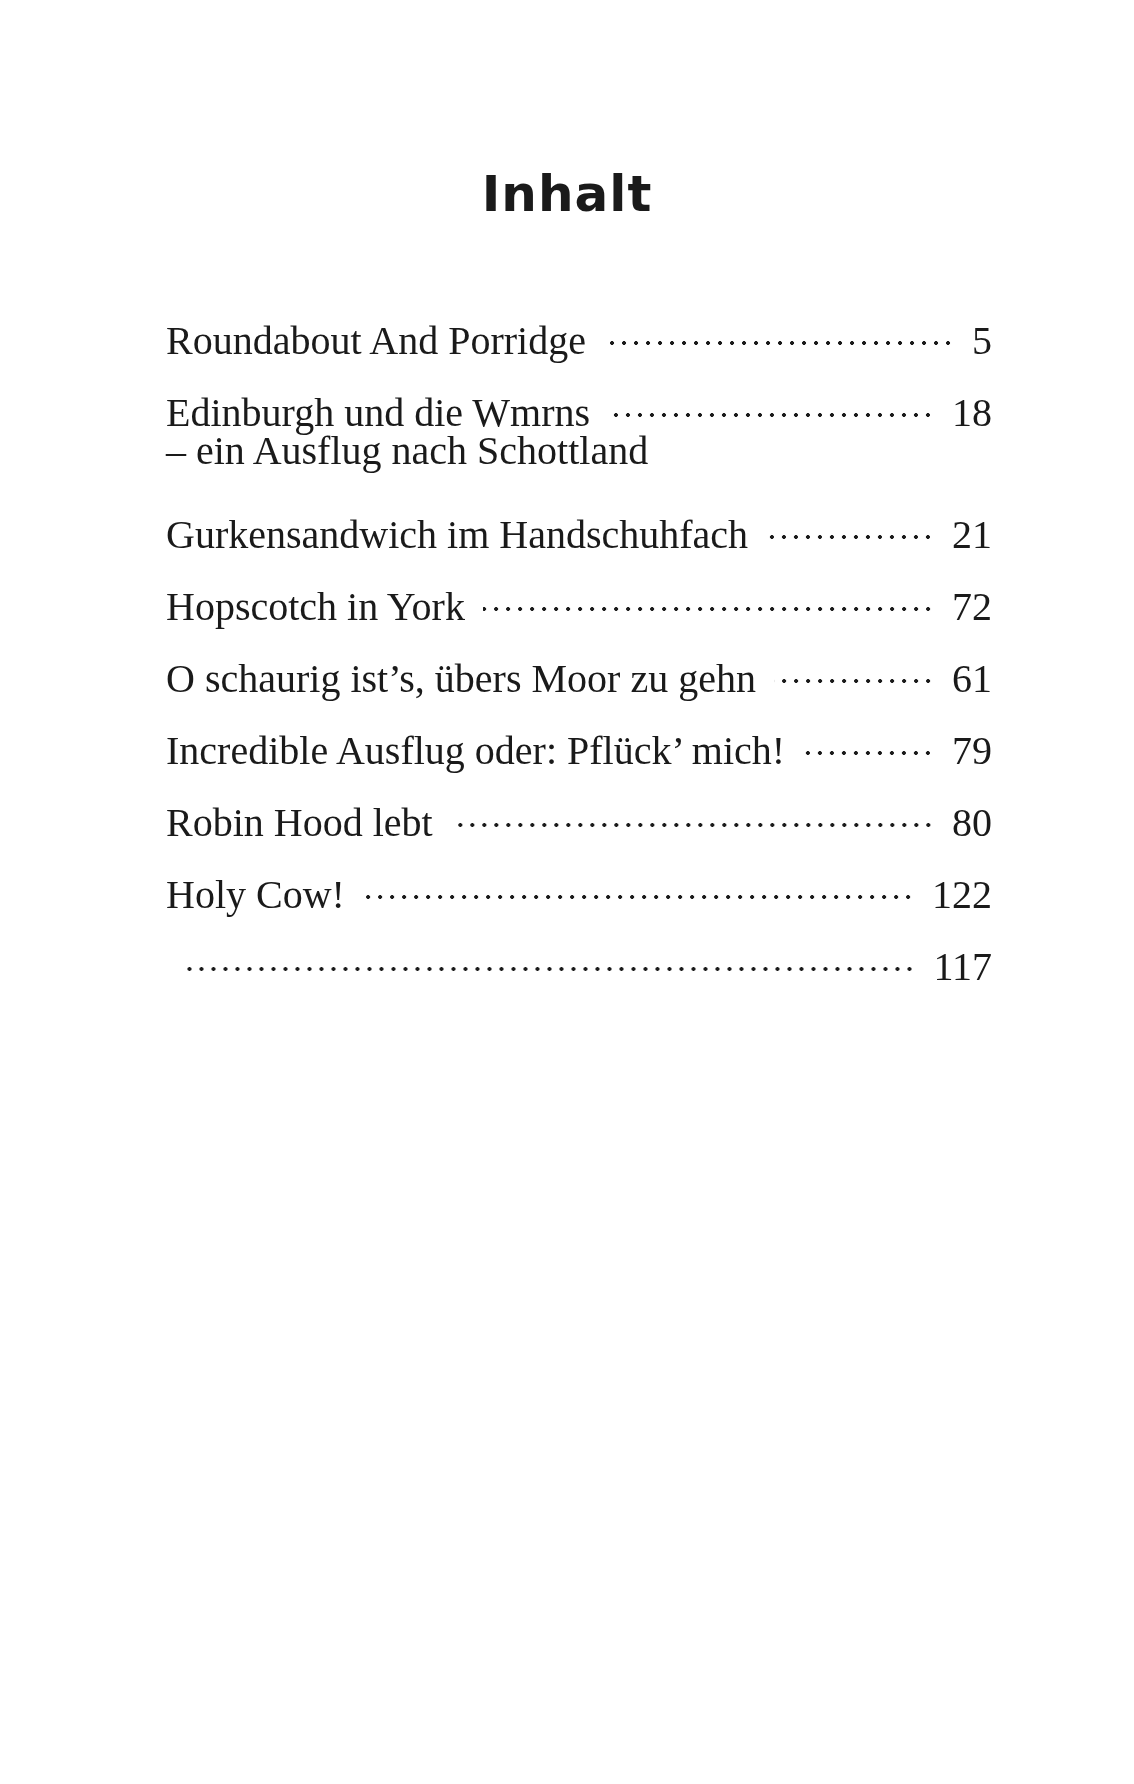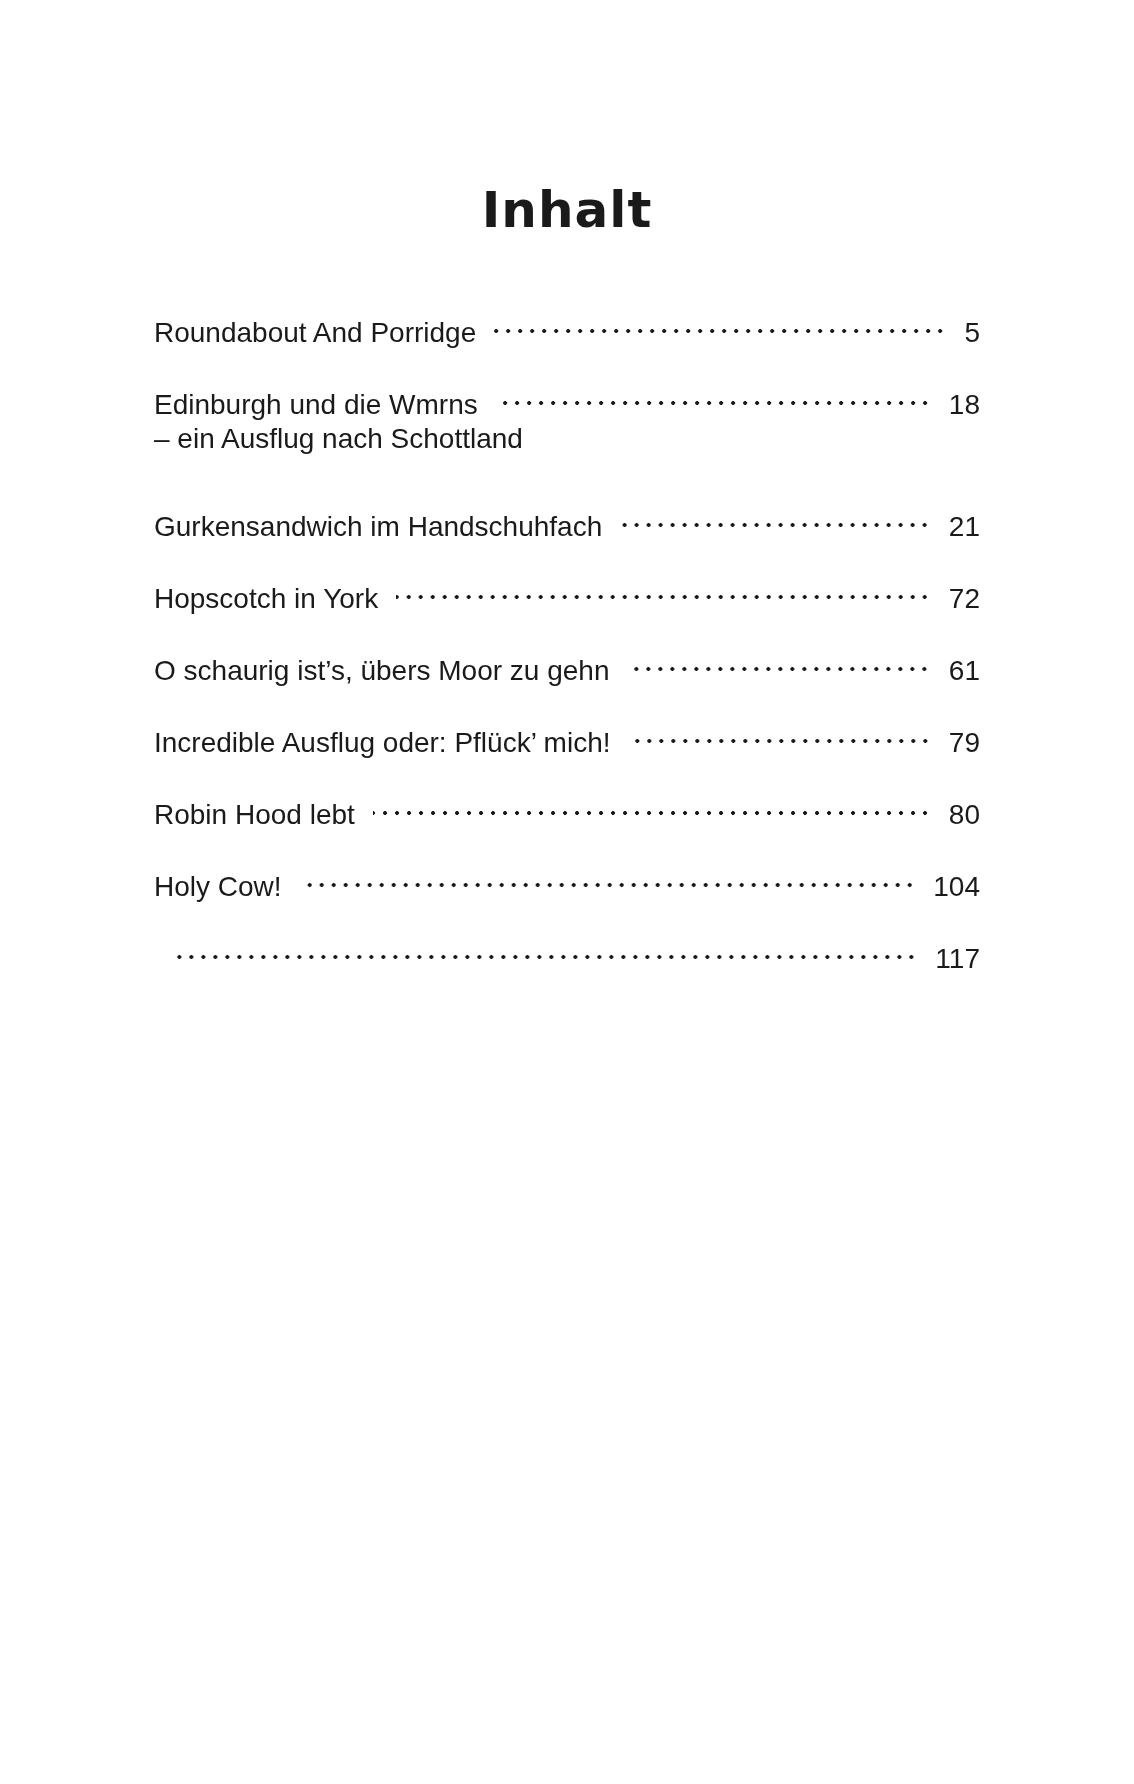--- a/index.html
+++ b/index.html
@@ -18,40 +18,40 @@
       position: absolute;
       left: 0; top: 0;
       width: 1134px;
       height: 1784px;
       background: #ffffff;
     }
     .toc-title {
       position: absolute;
       left: 0;
       width: 1134px;
-      top: 180px;
+      top: 164px;
       text-align: center;
       font-family: "DejaVu Sans", sans-serif;
       font-weight: bold;
       font-size: 50px;
       line-height: 60px;
       letter-spacing: 1px;
       color: #1a1a1a;
       margin: 0;
     }
     .toc-list {
       position: absolute;
       left: 154px;
       top: 292px;
       width: 826px;
-      margin: 0;
+      margin: 12px;
       padding: 0;
       list-style: none;
-      font-family: Liberation Sans, sans-serif;
-      font-size: 28px;
+      font-family: Liberation Serif, serif;
+      font-size: 40px;
       color: #1a1a1a;
     }
     .toc-entry {
       display: block;
       margin: 0 0 22px 0;
       padding: 0;
     }
     .toc-line {
       display: flex;
       align-items: baseline;
@@ -136,21 +136,21 @@
       <div class="toc-line">
         <span class="toc-entry-title">Robin Hood lebt</span>
         <span class="toc-leader"></span>
         <span class="toc-page">80</span>
       </div>
     </li>
     <li class="toc-entry">
       <div class="toc-line">
         <span class="toc-entry-title">Holy Cow!</span>
         <span class="toc-leader"></span>
-        <span class="toc-page">104</span>
+        <span class="toc-page">122</span>
       </div>
     </li>
     <li class="toc-entry">
       <div class="toc-line">
         <span class="toc-leader"></span>
         <span class="toc-page">117</span>
       </div>
     </li>
   </ul>
 </div>

